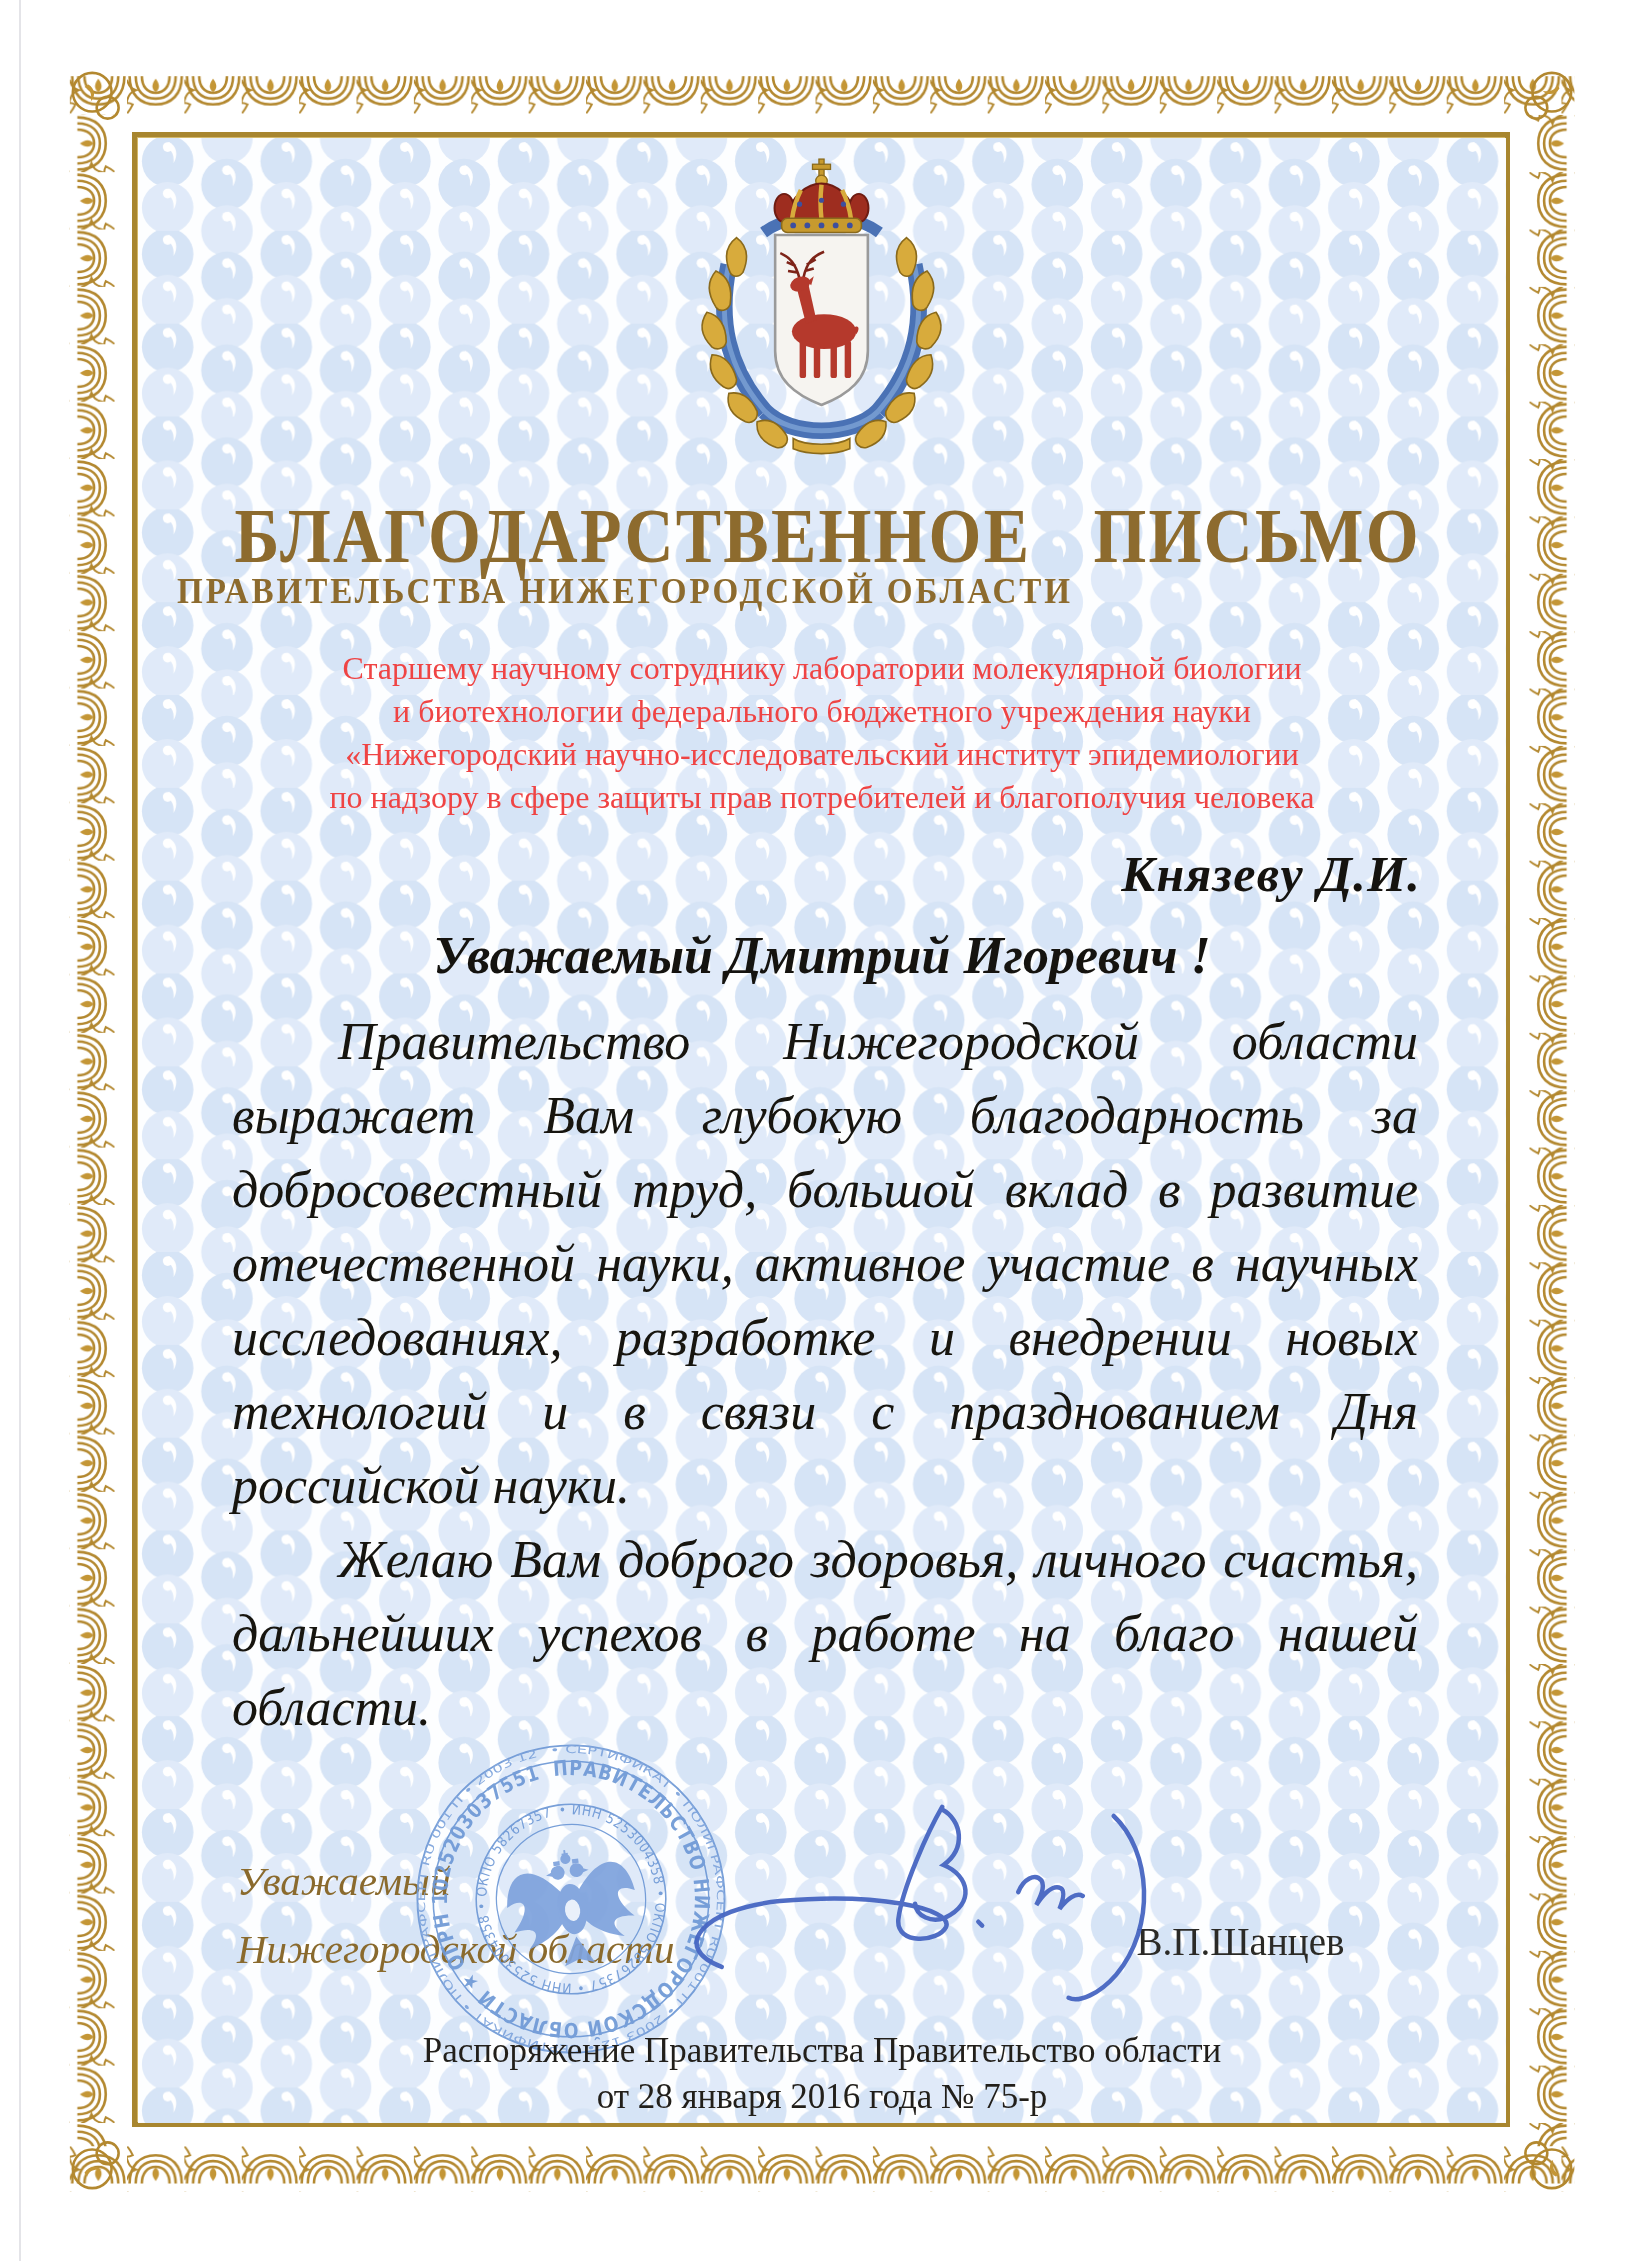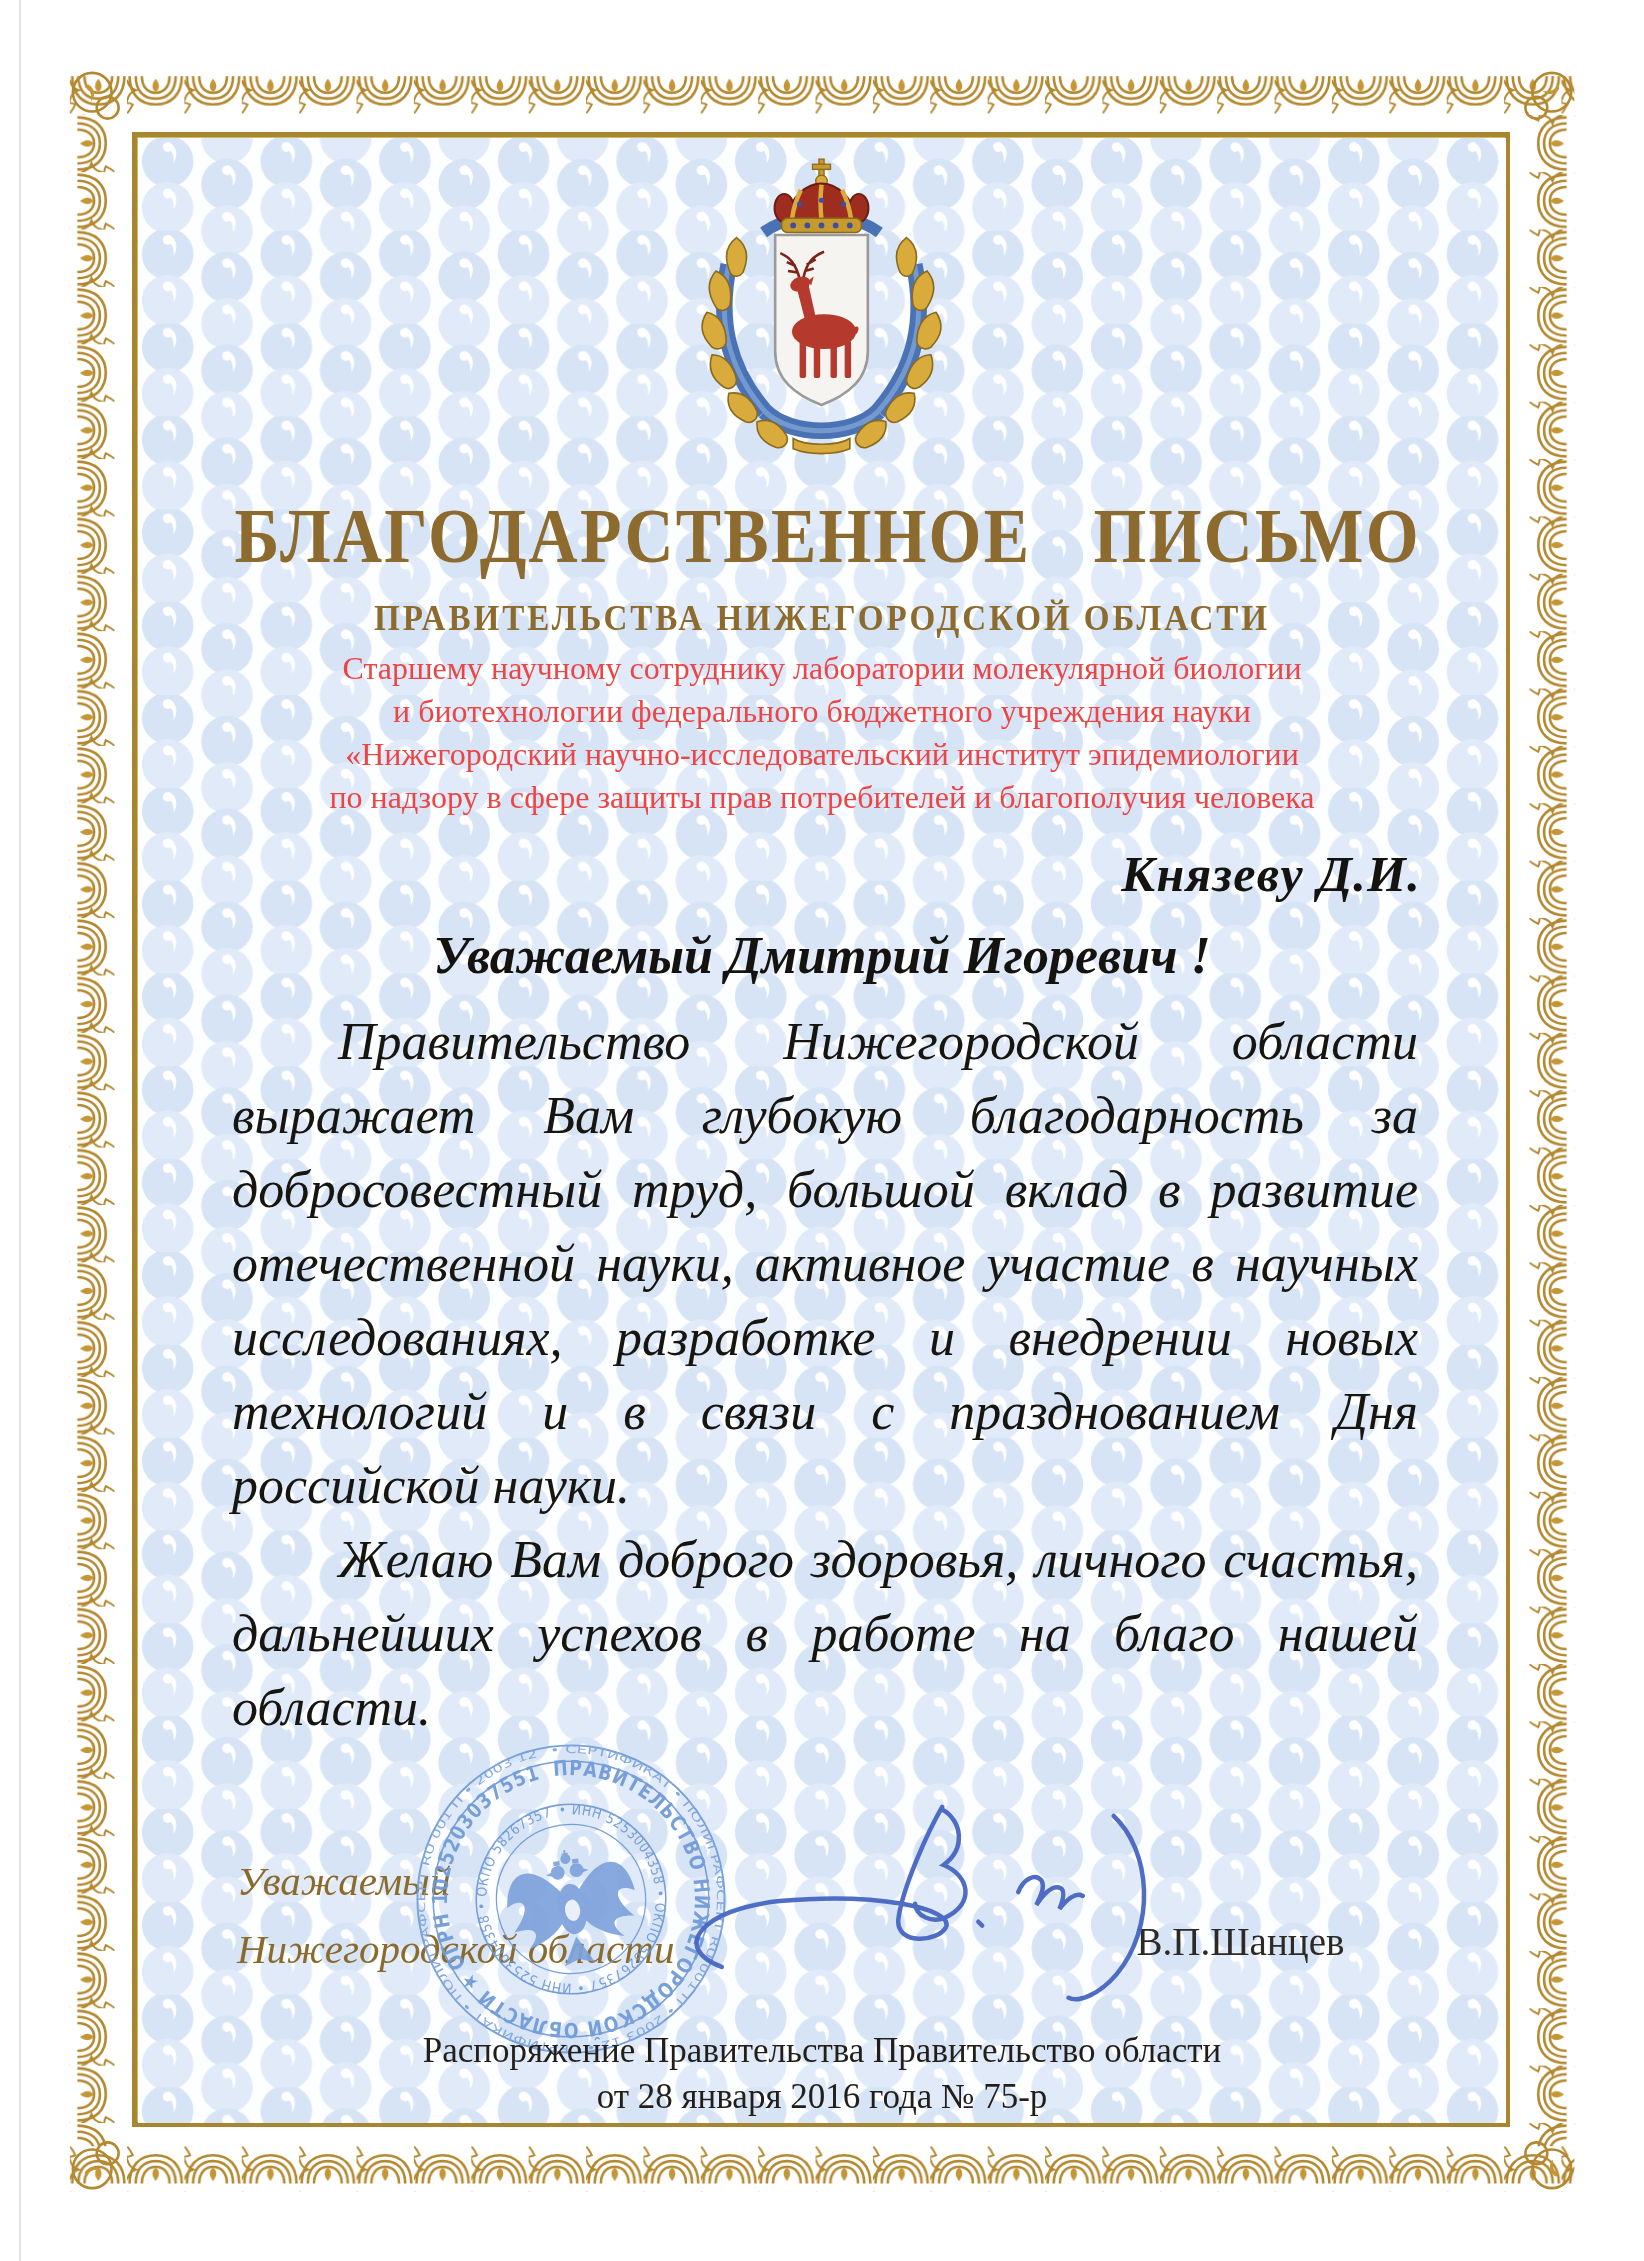--- a/index.html
+++ b/index.html
@@ -9,21 +9,21 @@
   .scan-line{left:19.3px;top:0;width:1.3px;height:2261px;background:#e4e4e8;}
   #border-svg{left:0;top:0;}
   .frame{left:132px;top:132px;width:1368px;height:1985px;border:5.8px solid #a8862f;
          box-shadow:inset 0 0 0 1.3px #d3b86a;}
   .content{left:138px;top:138px;width:1368px;height:1985px;}
   #damask-svg{left:0;top:0;}
 
   .title{left:0;top:353px;width:1368px;text-align:center;color:#8d6b2e;}
   .title-inner{display:inline-block;transform:scaleX(.86);font-weight:700;font-size:79px;
                letter-spacing:2.6px;word-spacing:50px;white-space:nowrap;}
-  .subtitle{left:0;top:459px;width:1368px;text-align:center;color:#8d6b2e;}
+  .subtitle{left:0;top:432px;width:1368px;color:#8d6b2e;}
   .subtitle-inner{display:inline-block;transform:scaleX(.92);font-weight:700;font-size:36px;
                   letter-spacing:3.2px;white-space:nowrap;}
   .address{left:0;top:509px;width:1368px;text-align:center;color:#ef4444;
            font-size:32px;line-height:43px;font-weight:500;}
   .recipient{left:0;top:707px;width:1283px;text-align:right;color:#15130f;
              font-size:50px;font-weight:700;font-style:italic;letter-spacing:1.3px;}
   .salutation{left:0;top:788px;width:1368px;text-align:center;color:#15130f;
               font-size:52px;font-weight:700;font-style:italic;}
   .body-text{left:94px;top:867px;width:1186px;color:#17150f;font-size:52px;
              line-height:74px;font-style:italic;text-align:justify;}

